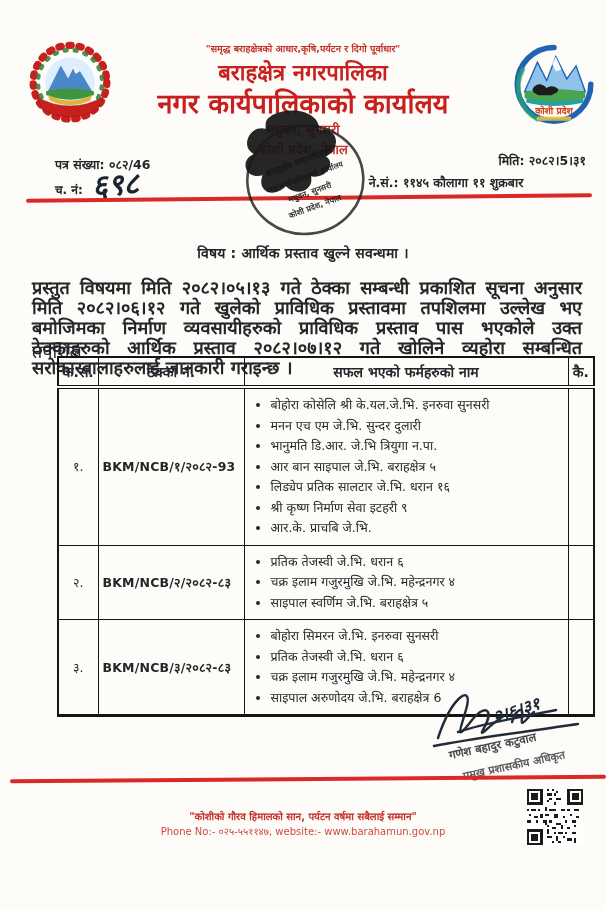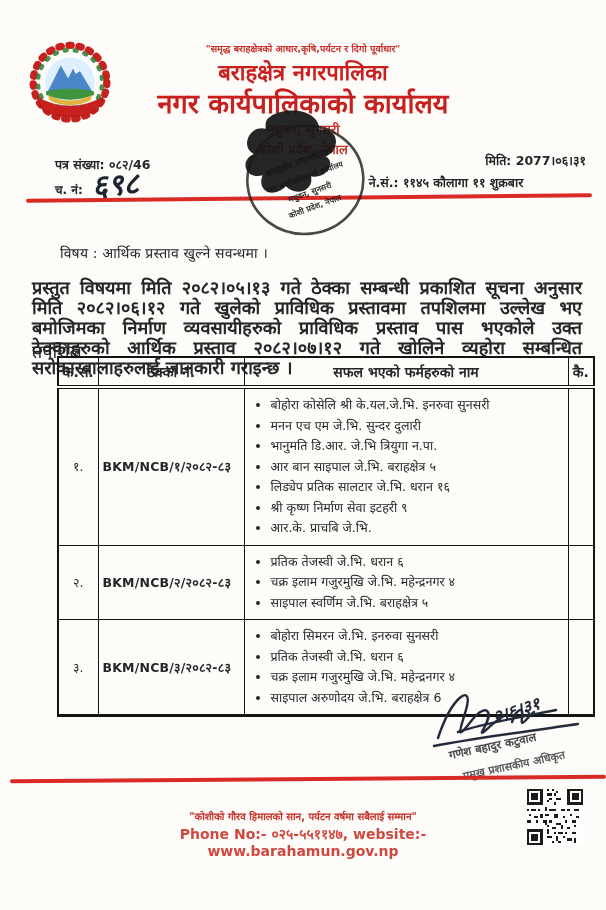--- a/index.html
+++ b/index.html
@@ -33,22 +33,22 @@
     font-style:italic; color:#1c2430; transform:rotate(-4deg); }
   .m-date { right:20px; top:152px; width:240px; text-align:right;
     font-size:12.5px; font-weight:600; }
   .m-nesam { right:20px; top:174px; width:280px; text-align:center;
     font-size:12.5px; font-weight:600; }
 
   .redline { height:3.5px; background:#d92b25; border-radius:2px; }
   .rl-top { left:26px; top:196px; width:566px; transform:rotate(-0.55deg); }
   .rl-bottom { left:10px; top:777px; width:596px; transform:rotate(-0.45deg); }
 
-  .subject { left:60px; top:243px; width:486px; 
-    font-size:14px; font-weight:400; letter-spacing:.2px; }
+  .subject { left:60px; top:243px; width:486px; text-align:center;
+    font-size:14px; font-weight:700; letter-spacing:.2px; }
 
   .body-par { left:32px; top:278px; width:550px; font-size:18px;
     line-height:20px; text-align:justify;font-weight:bold; }
   .tapasil { left:32px; top:339px; font-size:18px; }
 
   
   table.firms { left:57px; top:356px; width:536px; position:absolute;
     border-collapse:collapse; table-layout:fixed; }
   table.firms th, table.firms td { border:1.6px solid #141414; }
   table.firms { border:2px solid #141414; border-bottom:3px solid #141414; }
@@ -69,21 +69,21 @@
     font-style:italic; color:#232a3a; transform:rotate(-18deg); }
   .sig-name { left:448px; top:738px; font-size:11.5px; font-weight:700;
     color:rgba(40,40,48,.85); transform:rotate(-12deg); }
   .sig-desig { left:462px; top:757px; font-size:11px; font-weight:700;
     color:rgba(50,50,58,.8); transform:rotate(-12deg); }
 
   
   .f-slogan { left:98px; top:809px; width:410px; text-align:center;
     font-size:10px; font-weight:700; color:#c5322c; }
   .f-phone { left:98px; top:824px; width:410px; text-align:center;
-    font-size:14px; font-weight:700; color:#d04840; }
+    font-size:10px; font-weight:400; color:#d04840; }
   .f-email { left:98px; top:838px; width:410px; text-align:center;
     font-size:9.5px; font-weight:600; color:#d04840; }
 
   .stamp-wrap { left:231px; top:108px; width:146px; height:138px; z-index:5; }
   .qr { left:527px; top:789px; width:56px; height:56px; }
 </style>
 </head>
 <body>
 
 <div class="page">
@@ -95,31 +95,44 @@
       <circle cx="50" cy="48" r="28" fill="#ffffff"></circle>
       <circle cx="50" cy="48" r="27" fill="#ddeefe"></circle>
       <polygon points="26,58 40,30 48,44 56,28 74,58" fill="#4a86c8"></polygon>
       <polygon points="53,32 56,28 61,36 56,39" fill="#ffffff" opacity=".9"></polygon>
       <path d="M24,58 Q50,52 76,58 L76,62 Q50,72 24,62 Z" fill="#3f943f"></path>
       <path d="M26,62 Q50,74 74,62 L72,68 Q50,78 28,68 Z" fill="#e0b33c"></path>
       <path d="M14,64 Q50,84 86,64 L80,78 Q50,94 20,78 Z" fill="#c8201e" stroke="#8f1410" stroke-width=".5"></path>
     </svg>
   </div>
 
+  <div class="abs emblem" style="left:508px; top:42px;">
+    <svg viewBox="0 0 100 100" width="92" height="92">
+      <path d="M50,6 A40,40 0 1 0 90,46" fill="none" stroke="#2063b0" stroke-width="6" stroke-linecap="round"></path>
+      <path d="M16,30 A40,40 0 0 0 32,84" fill="none" stroke="#27a07a" stroke-width="5" stroke-linecap="round" opacity=".8"></path>
+      <polygon points="18,54 32,22 42,42 52,16 64,40 74,26 84,54" fill="#8fc3ea" stroke="#2063b0" stroke-width="1.5"></polygon>
+      <polygon points="48,24 52,16 58,30 52,32" fill="#ffffff" opacity=".9"></polygon>
+      <path d="M18,54 Q50,48 84,54 L84,61 Q50,69 18,61 Z" fill="#49a44e"></path>
+      <path d="M20,61 Q50,68 82,61 L82,66 Q50,73 20,66 Z" fill="#2aa198"></path>
+      <path d="M42,50 q-7,-7 -13,-2 q-4,3 -1,7 l5,3 h14 l6,-3 q4,-4 -2,-6 q-5,-2 -9,1 Z" fill="#1c1c1c"></path>
+      <text x="50" y="78" font-size="10" font-weight="bold" fill="#d04018" text-anchor="middle">कोशी प्रदेश</text>
+      <rect x="31" y="81" width="38" height="4.5" rx="2" fill="#e8c63e" opacity=".85"></rect>
+    </svg>
+  </div>
 
   <div class="abs h-slogan">"समृद्ध बराहक्षेत्रको आधार,कृषि,पर्यटन र दिगो पूर्वाधार"</div>
   <div class="abs h-muni">बराहक्षेत्र नगरपालिका</div>
   <div class="abs h-office">नगर कार्यपालिकाको कार्यालय</div>
   <div class="abs h-addr1">मधुवन, सुनसरी</div>
   <div class="abs h-addr2">कोशी प्रदेश, नेपाल</div>
 
   <div class="abs m-letter">पत्र संख्या: ०८२/46</div>
   <div class="abs m-chno">च. नं:</div>
   <div class="abs m-chno-val">६९८</div>
-  <div class="abs m-date">मिति: 2077।०६।३१</div>
+  <div class="abs m-date">मिति: २०८२।5।३१</div>
   <div class="abs m-nesam">ने.सं.: ११४५ कौलागा ११ शुक्रबार</div>
 
   <div class="abs stamp-wrap">
     <svg viewBox="0 0 146 138" width="146" height="138" style="transform:rotate(-6deg);">
       <path d="M48,4 C72,-4 96,8 93,24 C112,22 114,44 97,51 C107,59 94,74 80,69 C82,84 62,88 54,76 C40,88 24,78 32,63 C14,66 10,45 26,41 C12,33 24,11 40,17 C40,7 44,7 48,4 Z" fill="#151515" opacity=".93"></path>
       <ellipse cx="74" cy="72" rx="58" ry="54" fill="none" stroke="#1a1a1a" stroke-width="2.6" opacity=".8"></ellipse>
       <g transform="rotate(-14 74 72)" fill="#161616" opacity=".88" text-anchor="middle" font-weight="bold">
         <text x="74" y="56" font-size="9">बराहक्षेत्र नगरपालिका</text>
         <text x="74" y="72" font-size="7.5">नगर कार्यपालिकाको कार्यालय</text>
         <text x="74" y="88" font-size="8">मधुवन, सुनसरी</text>
@@ -145,21 +158,21 @@
       <tr>
         <th>क.सं.</th>
         <th>ठेक्का नं.</th>
         <th>सफल भएको फर्महरुको नाम</th>
         <th>कै.</th>
       </tr>
     </thead>
     <tbody>
       <tr class="r1">
         <td class="sn">१.</td>
-        <td class="cn">BKM/NCB/१/२०८२-८३</td>
+        <td class="cn">BKM/NCB/१/२०८२-93</td>
         <td class="firms-cell">
           <ul>
             <li>बोहोरा कोसेलि श्री के.यल.जे.भि. इनरुवा सुनसरी</li>
             <li>मनन एच एम जे.भि. सुन्दर दुलारी</li>
             <li>भानुमति डि.आर. जे.भि त्रियुगा न.पा.</li>
             <li>आर बान साइपाल जे.भि. बराहक्षेत्र ५</li>
             <li>लिड्येप प्रतिक सालटार जे.भि. धरान १६</li>
             <li>श्री कृष्ण निर्माण सेवा इटहरी ९</li>
             <li>आर.के. प्राचबि जे.भि.</li>
           </ul>

